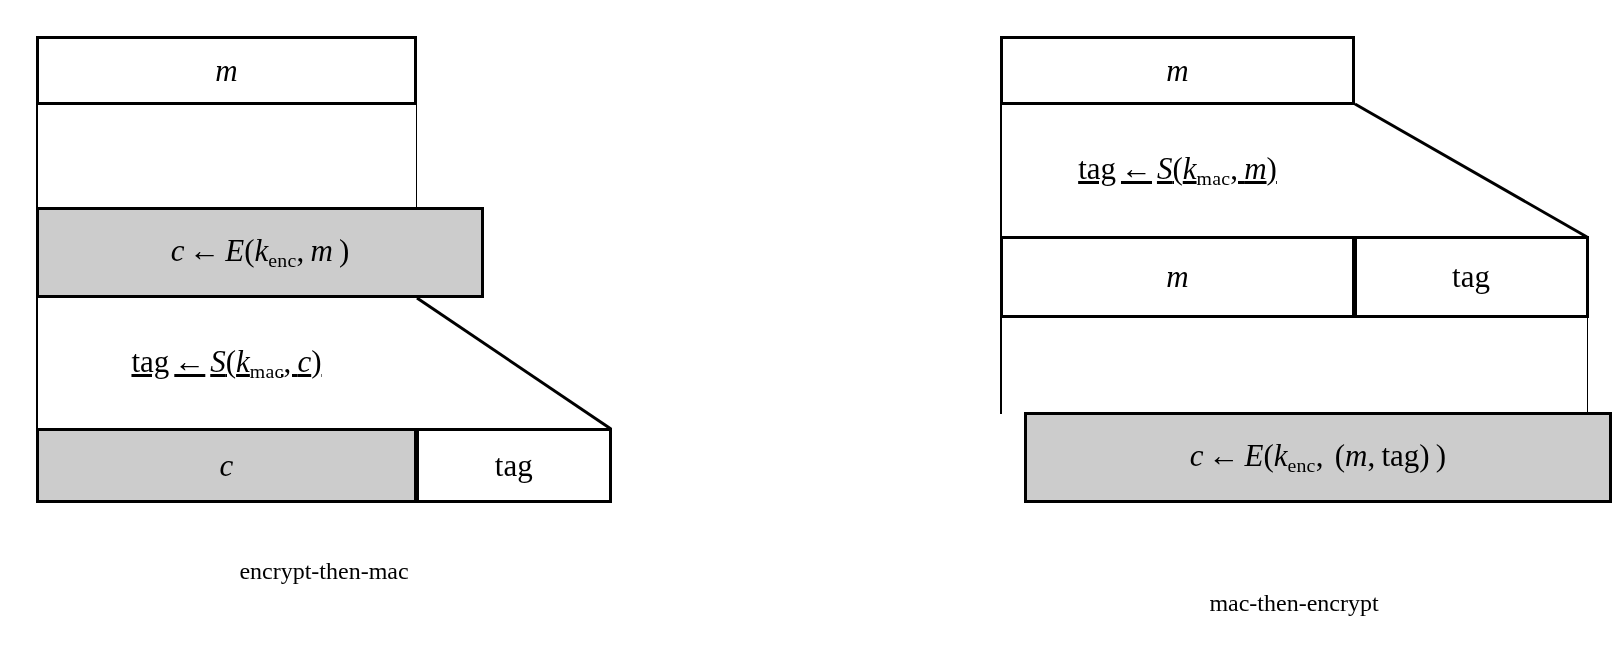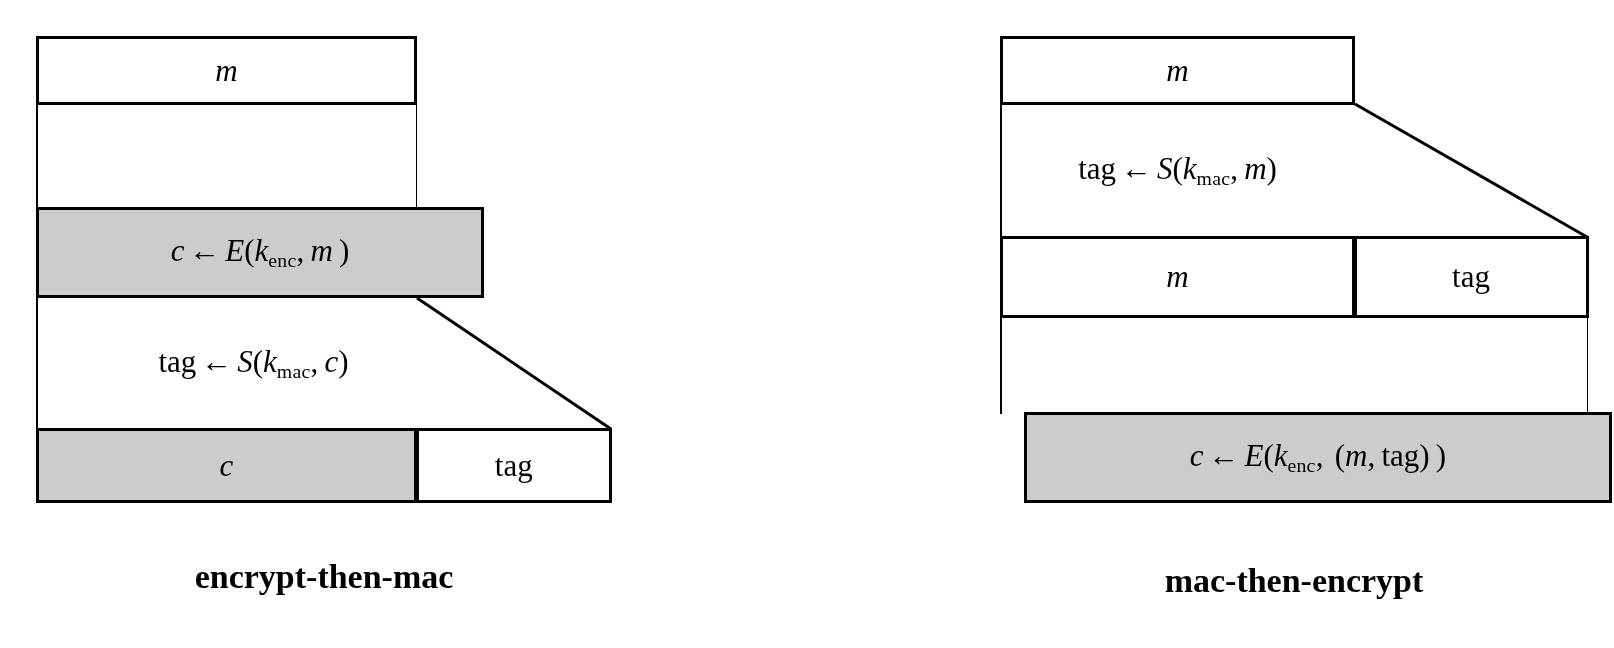--- a/index.html
+++ b/index.html
@@ -41,20 +41,21 @@
   }
 
   
   .formula {
     position: absolute;
     display: flex;
     align-items: center;
     justify-content: center;
     text-align: left;
     white-space: nowrap;
+    text-decoration: underline;
   }
 
   
   .math {
     font-family: "Liberation Serif", "DejaVu Serif", serif;
     white-space: nowrap;
   }
   .mi {           
     font-style: italic;
   }
@@ -70,21 +71,21 @@
   .arrow {
     font-style: normal;
     padding: 0 0.16em;
   }
   .paren { font-style: normal; }
   .comma { font-style: normal; }
 
   
   .sz-label   { font-size: 31px; }   
   .sz-formula { font-size: 31px; }   
-  .sz-caption { font-size: 34px; font-weight: bold; }
+  .sz-caption { font-size: 24px; }
 
   .caption {
     position: absolute;
     text-align: center;
     white-space: nowrap;
     font-family: "Liberation Serif", "DejaVu Serif", serif;
   }
 
   svg.diagonals {
     position: absolute;
@@ -108,21 +109,21 @@
     <div class="rail" style="left:36px; top:296px; height:134px;"></div>
 
     <div class="box sz-label" style="left:36px; top:36px; width:381px; height:69px;">
       <span class="math"><i class="mi">m</i></span>
     </div>
 
     <div class="box filled sz-formula" style="left:36px; top:207px; width:448px; height:91px;">
       <span class="math"><i class="mi">c</i><span class="arrow">←</span><i class="mi">E</i><span class="paren">(</span><i class="mi">k</i><span class="sub">enc</span><span class="comma">, </span><i class="mi">m</i> <span class="paren">)</span></span>
     </div>
 
-    <div class="formula sz-formula" style="left:36px; top:298px; width:381px; height:130px;padding-left:27px;">
+    <div class="formula sz-formula" style="left:36px; top:298px; width:381px; height:130px;">
       <span class="math"><span class="mrm">tag</span><span class="arrow">←</span><i class="mi">S</i><span class="paren">(</span><i class="mi">k</i><span class="sub">mac</span><span class="comma">, </span><i class="mi">c</i><span class="paren">)</span></span>
     </div>
 
     <div class="box filled sz-label" style="left:36px; top:428px; width:381px; height:75px;">
       <span class="math"><i class="mi">c</i></span>
     </div>
     <div class="box sz-label" style="left:415.5px; top:428px; width:196.5px; height:75px;">
       <span class="math"><span class="mrm">tag</span></span>
     </div>
 
@@ -147,21 +148,21 @@
       <span class="math"><i class="mi">m</i></span>
     </div>
     <div class="box sz-label" style="left:1353.5px; top:236px; width:235px; height:82px;">
       <span class="math"><span class="mrm">tag</span></span>
     </div>
 
     <div class="box filled sz-formula" style="left:1000px; top:412px; width:588px; height:91px;margin-left:24px;">
       <span class="math"><i class="mi">c</i><span class="arrow">←</span><i class="mi">E</i><span class="paren">(</span><i class="mi">k</i><span class="sub">enc</span><span class="comma">,  </span><span class="paren">(</span><i class="mi">m</i><span class="comma">, </span><span class="mrm">tag</span><span class="paren">)</span> <span class="paren">)</span></span>
     </div>
 
-    <div class="caption sz-caption" style="left:1000px; top:562px; width:588px;">mac-then-encrypt</div>
+    <div class="caption sz-caption" style="left:1000px; top:590px; width:588px;">mac-then-encrypt</div>
   </div>
 
   <svg class="diagonals" viewBox="0 0 1614 648">
     <line x1="417" y1="298" x2="611" y2="429" stroke="#000000" stroke-width="3"></line>
     <line x1="1355" y1="104" x2="1587" y2="237" stroke="#000000" stroke-width="3"></line>
   </svg>
 
 </div>
 
 </body></html>

